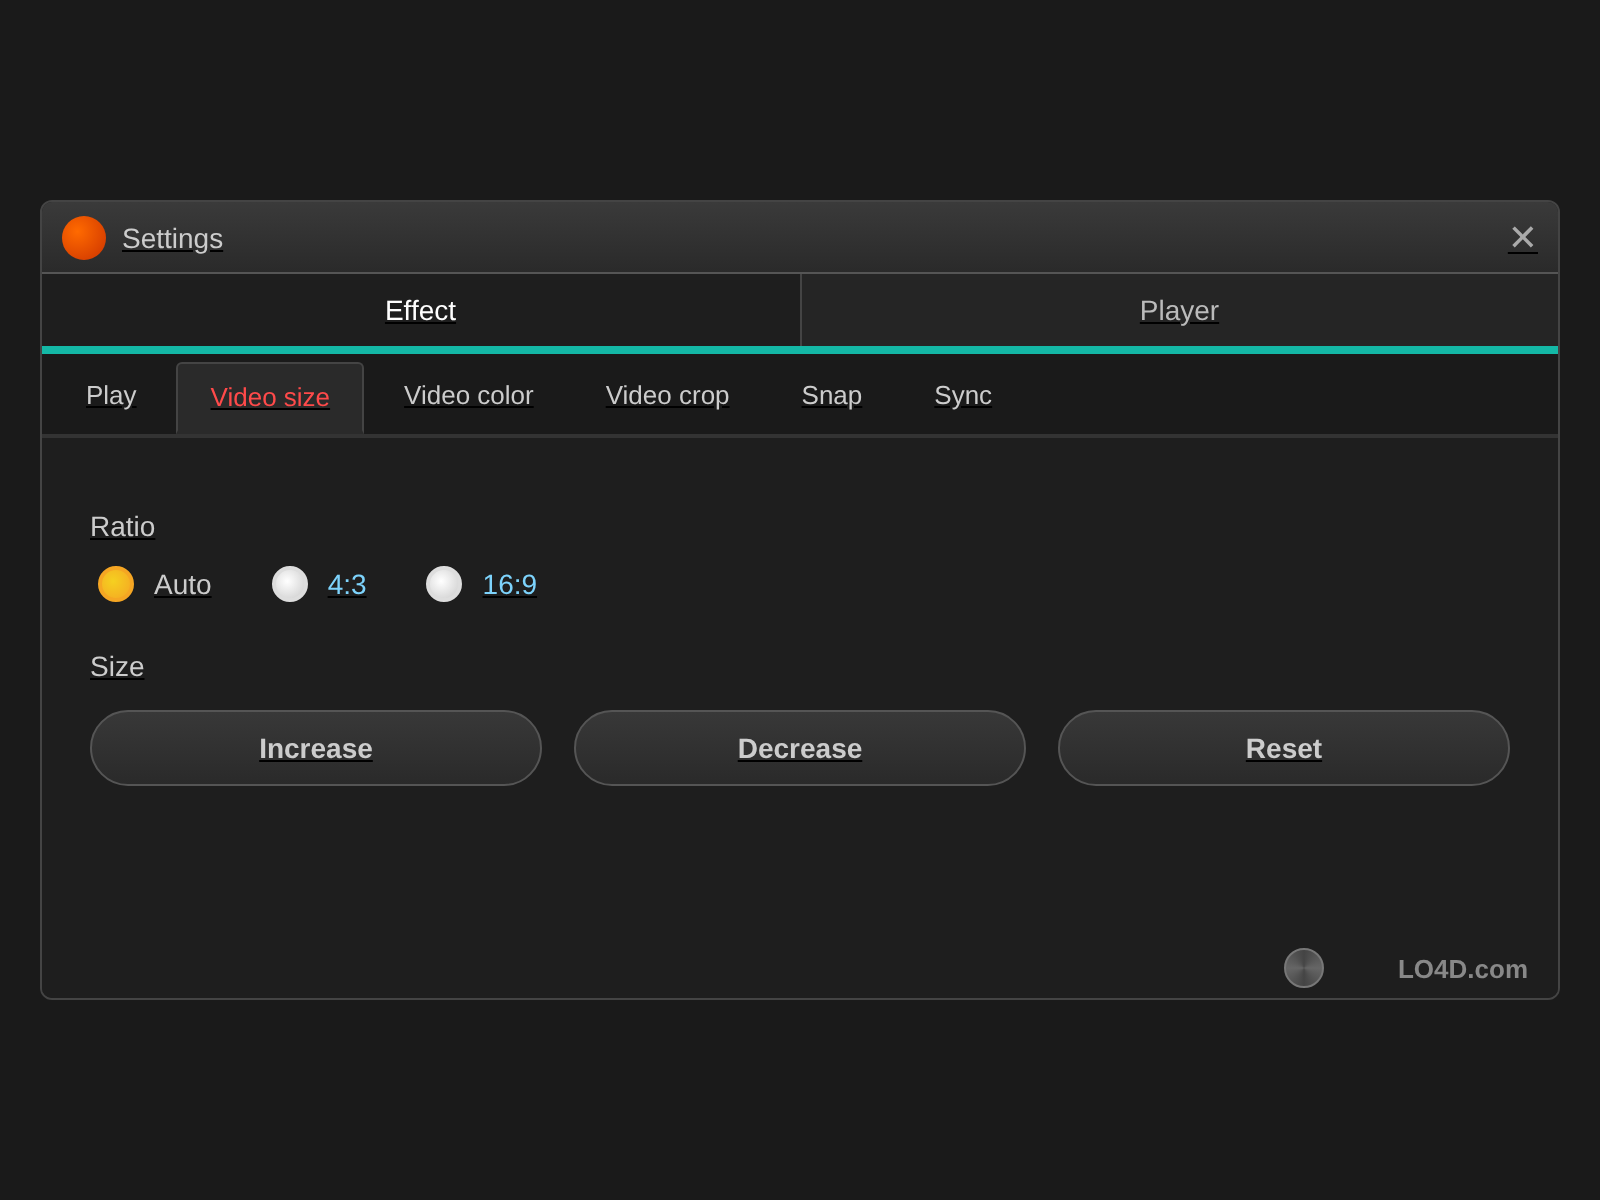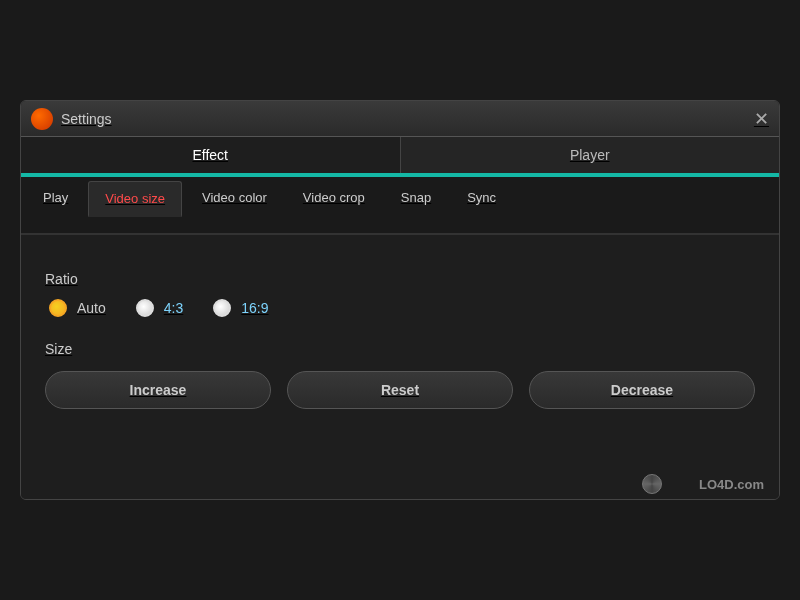--- a/index.html
+++ b/index.html
@@ -78,21 +78,21 @@
       background: #1a1a1a;
       border-bottom: 2px solid #333;
       padding: 0 4px;
     }
     .tab-sub {
       padding: 9px 16px;
       color: #ccc;
       font-size: 13px;
       cursor: pointer;
       border-radius: 3px 3px 0 0;
-      margin: 4px 2px 16px;
+      margin: 4px 2px 0;
     }
     .tab-sub.active {
       background: #2a2a2a;
       color: #ff4a4a;
       border: 1px solid #444;
       border-bottom: 2px solid #2a2a2a;
     }
     .content-area {
       flex: 1;
       padding: 36px 24px;
@@ -227,22 +227,22 @@
 
         <div class="radio-item">
           <div class="radio-circle white-selected"></div>
           <span class="radio-label red">16:9</span>
         </div>
       </div>
 
       <div class="size-section-label">Size</div>
       <div class="size-buttons">
         <button class="size-btn">Increase</button>
+        <button class="size-btn">Decrease</button>
         <button class="size-btn">Reset</button>
-        <button class="size-btn">Decrease</button>
       </div>
     </div>
   </div>
 
   <div style="position:absolute; bottom:6px; right:16px; display:flex; align-items:center; gap:5px;">
     <div class="globe-icon"></div>
     <span style="color:#888; font-size:13px; font-weight:bold;padding-left:32px;">LO4D.com</span>
   </div>
 </div>
 

